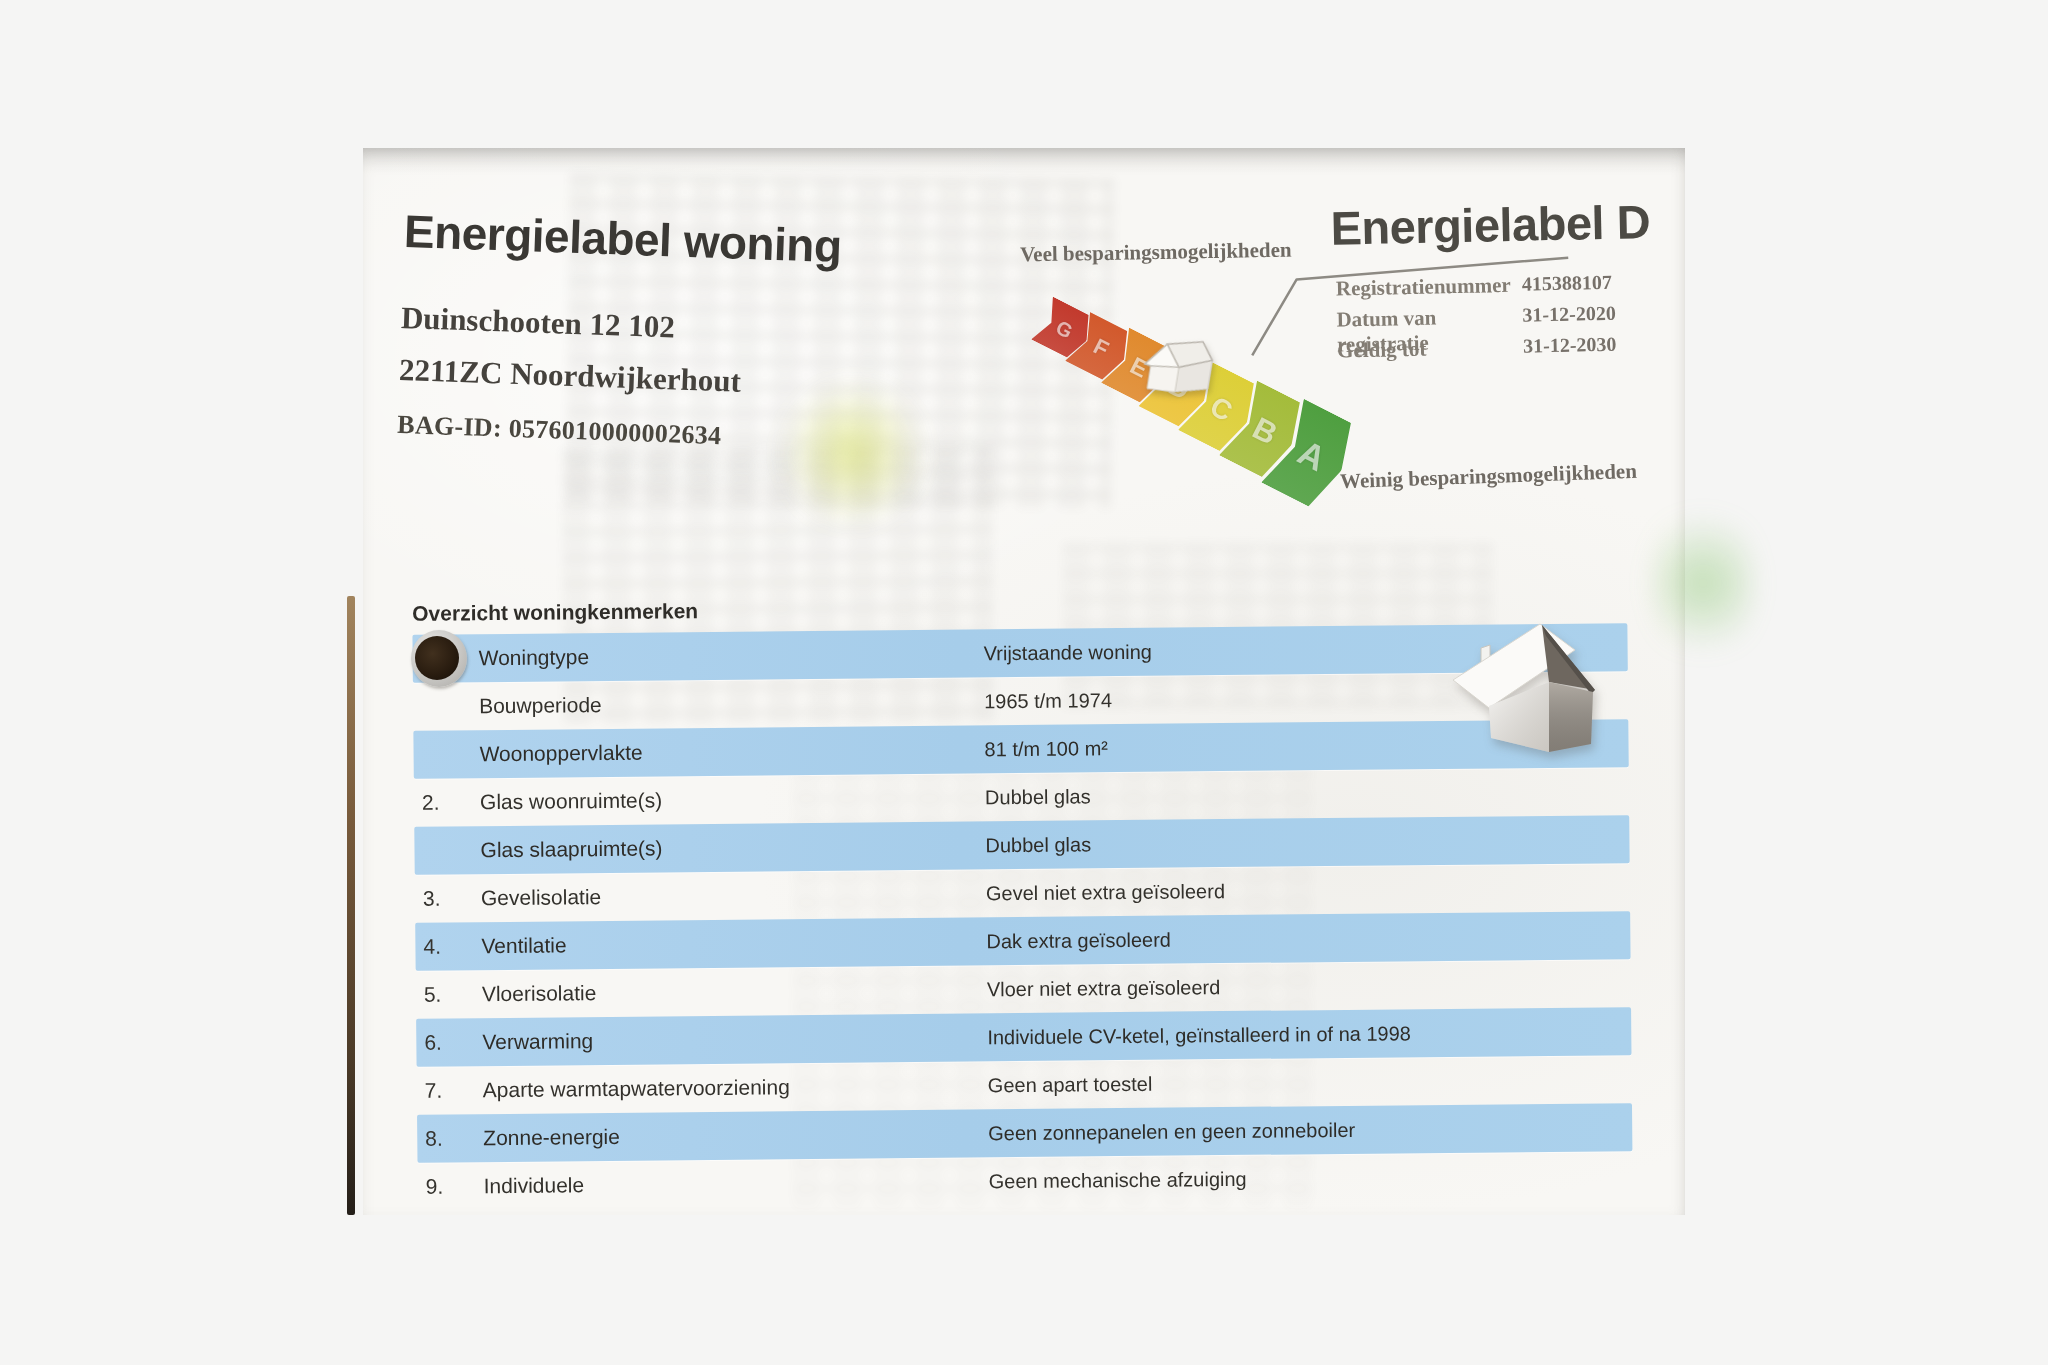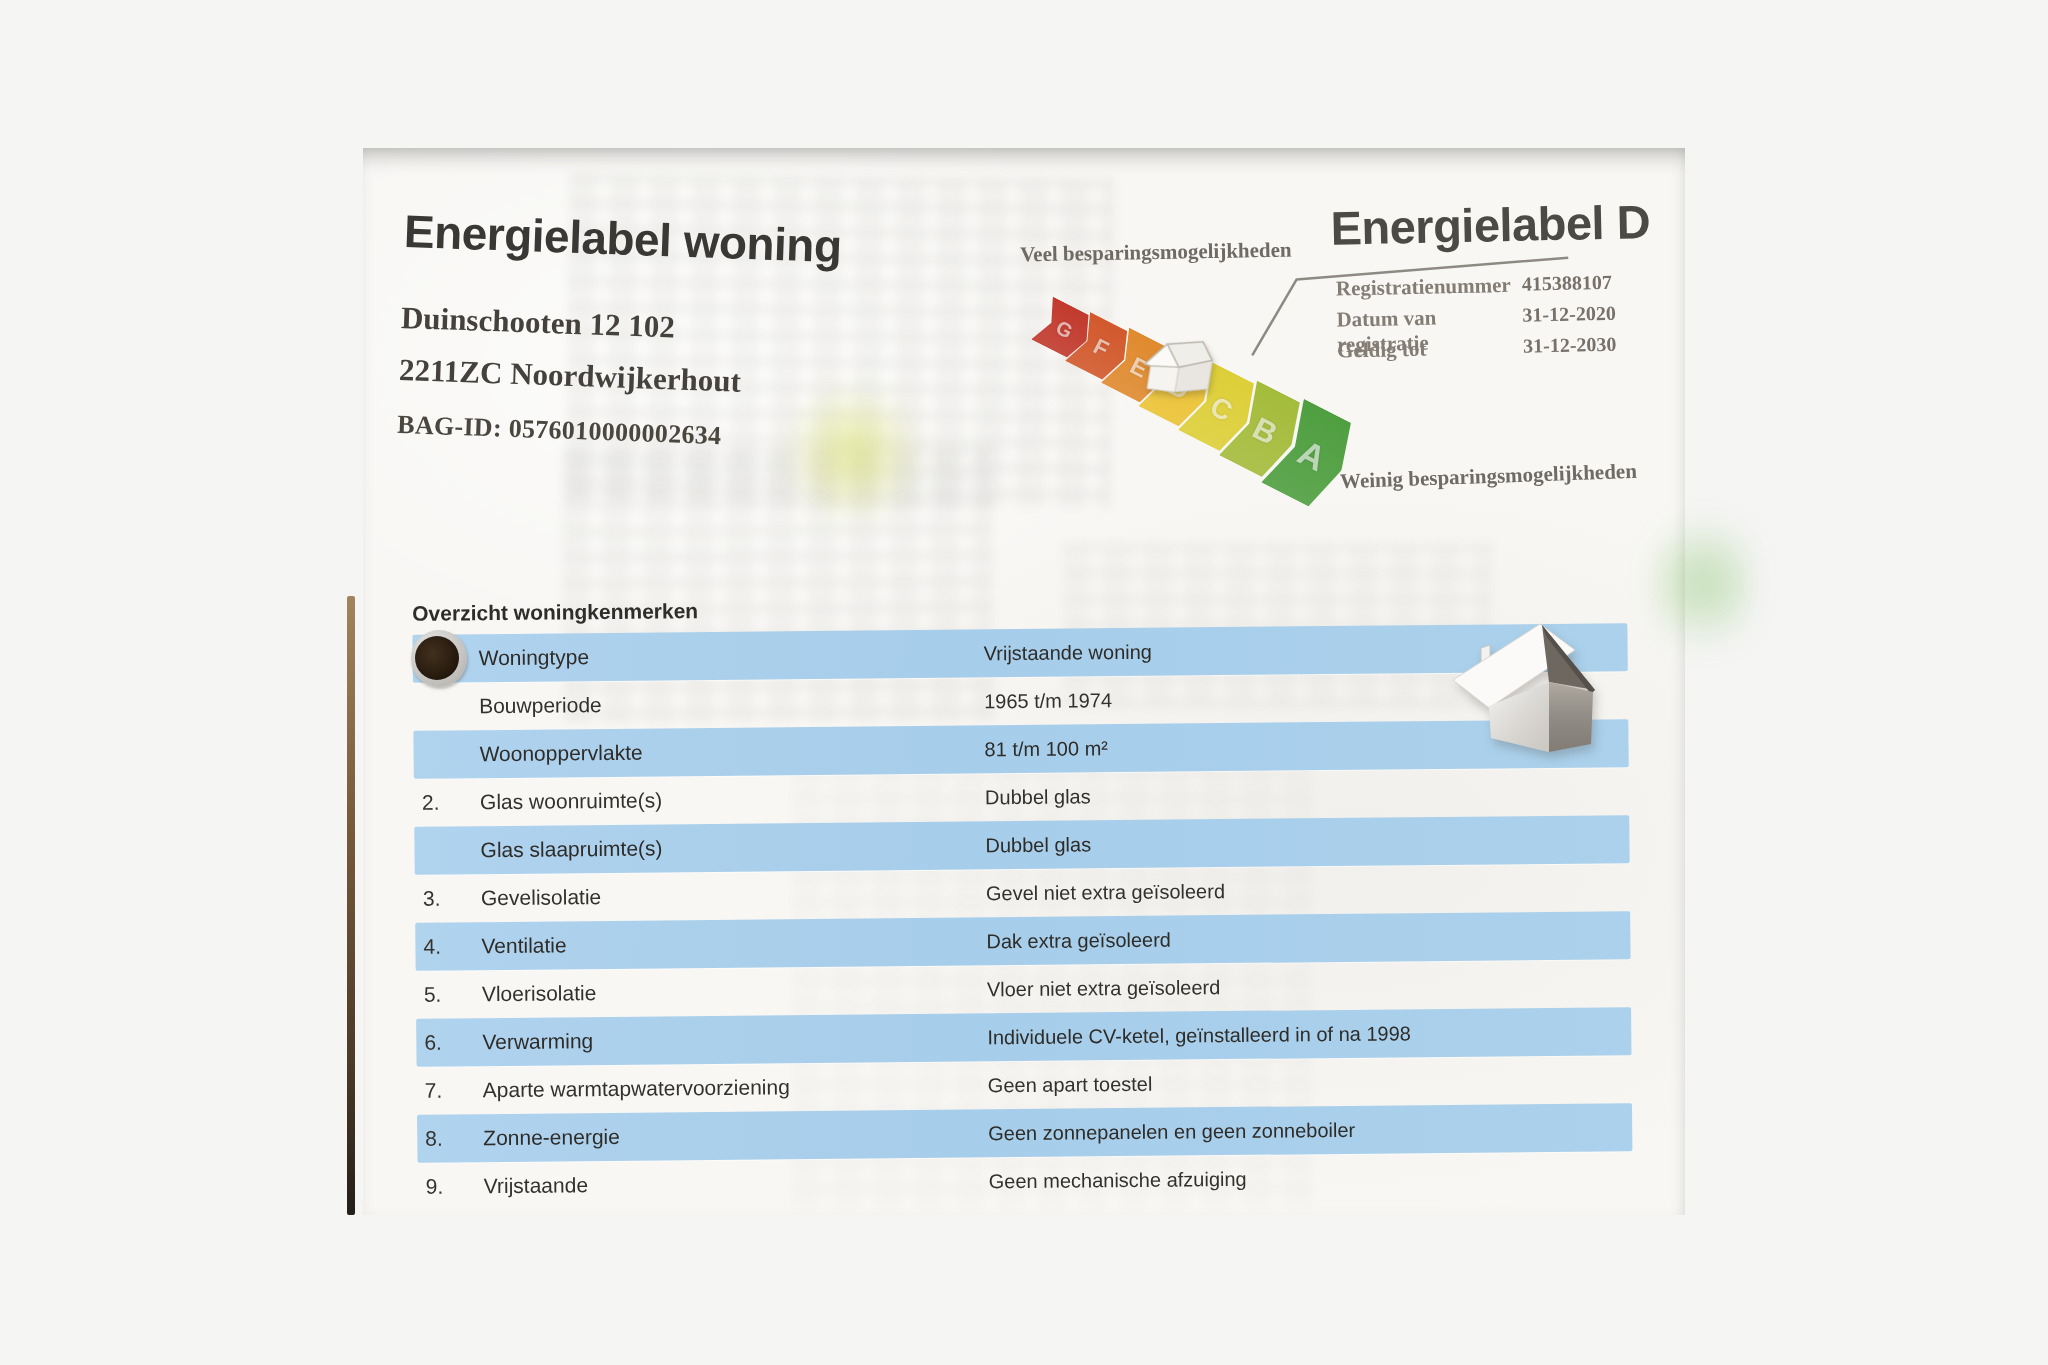--- a/index.html
+++ b/index.html
@@ -222,21 +222,21 @@
   </div>
 
   <div class="trow shaded">
     <span class="tnum nt">8.</span>
     <span class="tlabel nt">Zonne-energie</span>
     <span class="tvalue nt">Geen zonnepanelen en geen zonneboiler</span>
   </div>
 
   <div class="trow">
     <span class="tnum nt">9.</span>
-    <span class="tlabel nt">Vrijstaande</span>
+    <span class="tlabel nt">Individuele</span>
     <span class="tvalue nt">Geen mechanische afzuiging</span>
   </div>
 </div>
   </div>
 
   <div id="punch-hole">
       <div class="hole"></div>
     </div>
 
   <svg id="table-house" width="160" height="160" viewBox="0 0 160 160">

